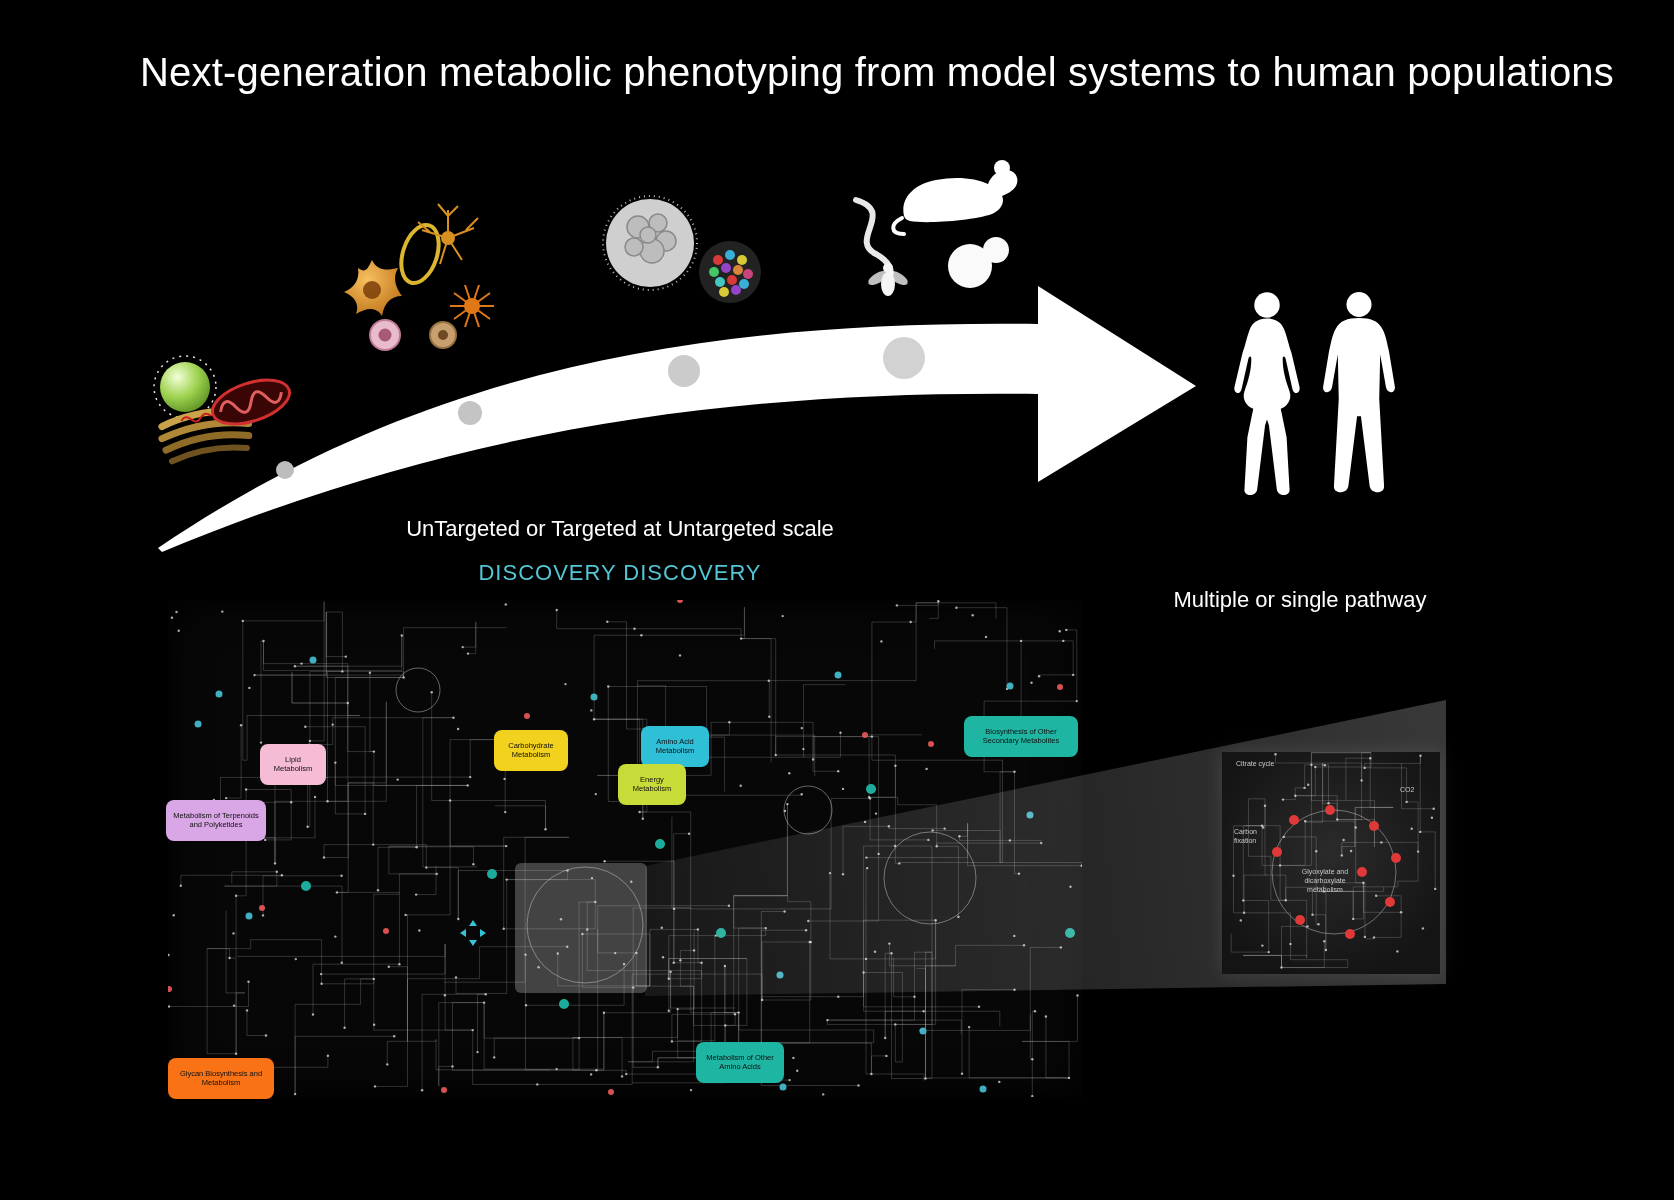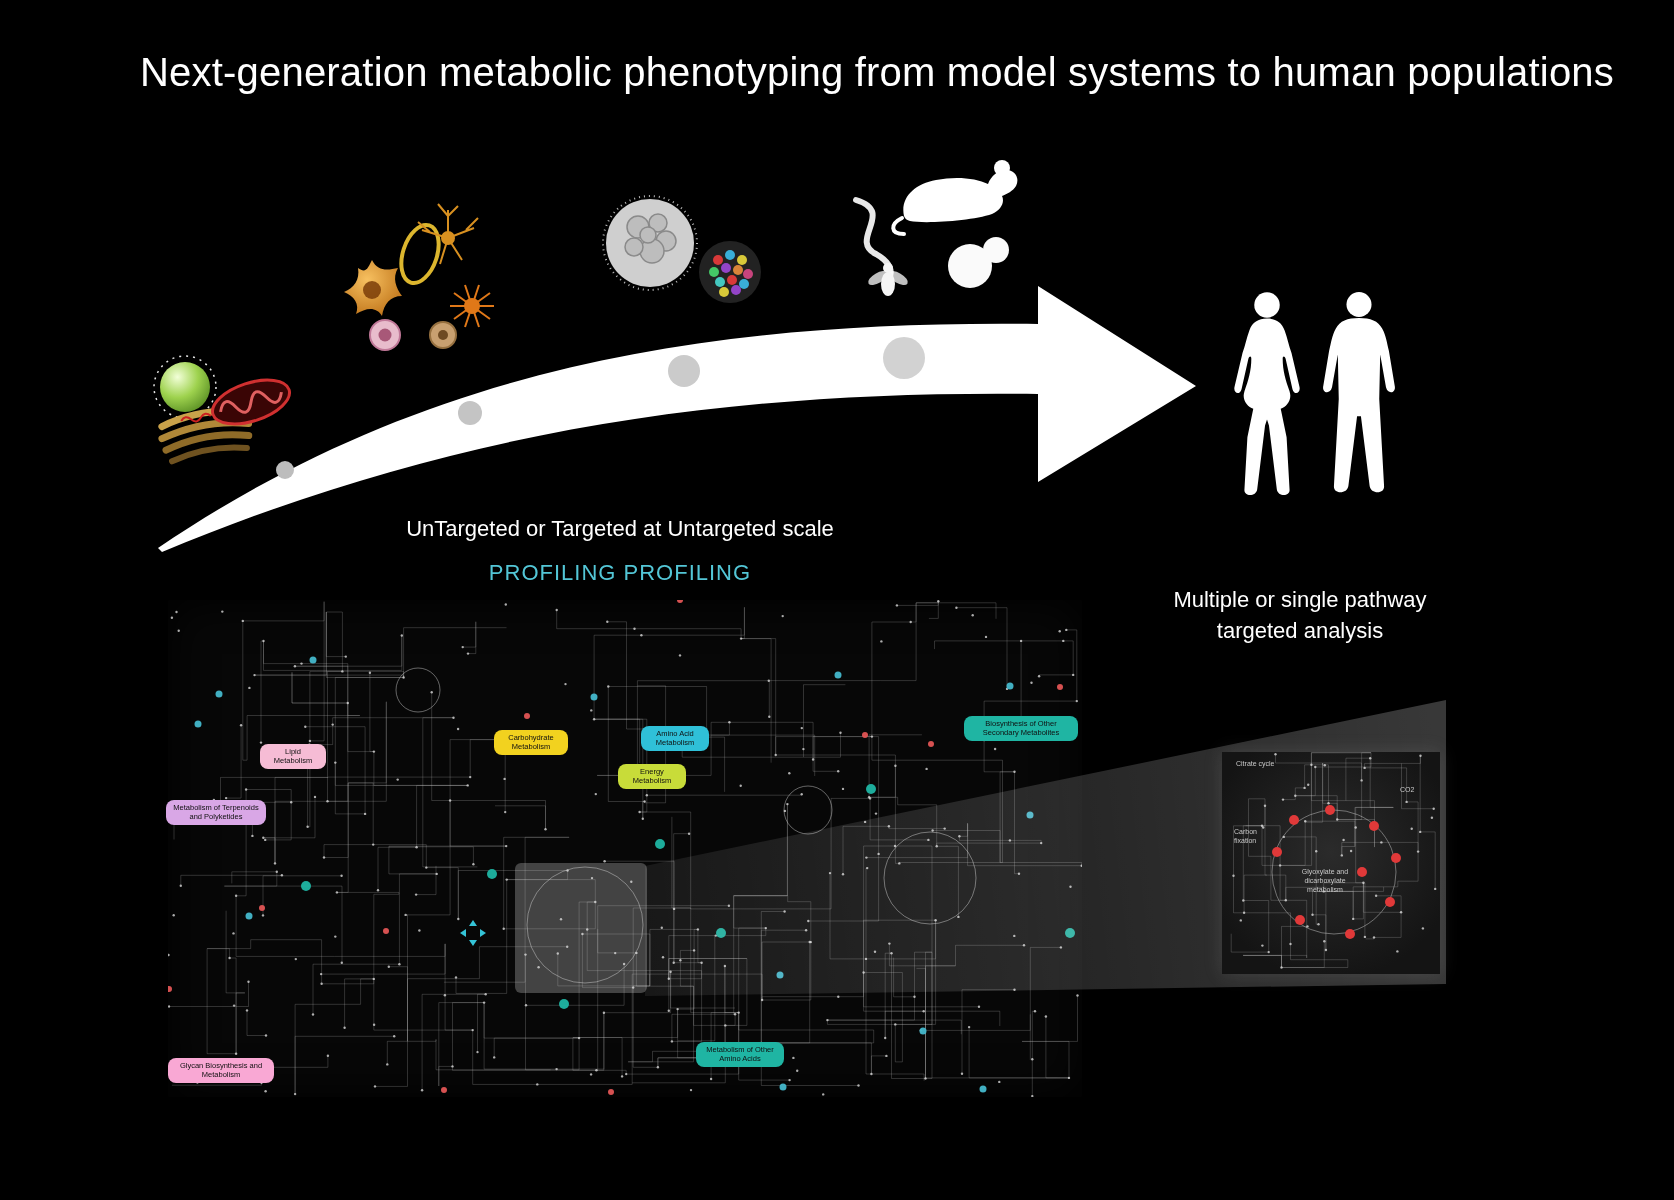--- a/index.html
+++ b/index.html
@@ -6,21 +6,21 @@
   .canvas{position:relative;width:1674px;height:1200px;background:#000;overflow:hidden;
           font-family:"Liberation Sans",sans-serif;}
   .abs{position:absolute;}
   .title{position:absolute;top:50px;left:0;width:100%;text-align:center;color:#fff;
          font-size:40px;letter-spacing:0.2px;margin-left:40px;}
   .heading{color:#fff;font-size:22px;text-align:center;line-height:1.4;}
   .sublabel{color:#53c6d6;font-size:22px;text-align:center;letter-spacing:1px;}
   .map{position:absolute;left:168px;top:600px;width:914px;height:497px;background:#070707;
        box-shadow:inset 0 0 45px #000;border-radius:2px;}
   .map svg{position:absolute;left:0;top:0;}
-  .map-label{position:absolute;border-radius:8px;padding:4px 5px;font-size:7.5px;line-height:1.15;
+  .map-label{position:absolute;border-radius:8px;padding:12px 5px;font-size:7.5px;line-height:1.15;
              color:#101010;text-align:center;}
   .highlight{position:absolute;left:347px;top:263px;width:132px;height:130px;
              background:rgba(228,228,228,0.27);border-radius:6px;}
   .beam{position:absolute;left:0;top:0;pointer-events:none;}
   .inset{position:absolute;left:1222px;top:752px;width:218px;height:222px;
          background:radial-gradient(circle at 50% 45%, #2b2b2b, #141414 78%);
          box-shadow:0 0 18px rgba(200,200,200,0.15);}
   .inset svg{position:absolute;left:0;top:0;}
   .inset-label{position:absolute;color:#c9c9c9;font-size:7px;line-height:1.25;}
   .organism{position:absolute;}
@@ -168,25 +168,24 @@
     <circle cx="50" cy="15" r="13" fill="#ffffff"></circle>
     <path fill="#ffffff" d="M50,29 C41,29 35,33 32,41 C29,49 28,56 25,64 L17,98 C15,105 22,108 24,101 L31,70 C32,67 34,67 34,70 C34,82 31,92 27,103 C24,112 30,119 36,121 L30,150 L27,203 C26,211 39,211 40,203 L48,138 L50,132 L52,138 L60,203 C61,211 74,211 73,203 L70,150 L64,121 C70,119 76,112 73,103 C69,92 66,82 66,70 C66,67 68,67 69,70 L76,101 C78,108 85,105 83,98 L75,64 C72,56 71,49 68,41 C65,33 59,29 50,29 Z"></path>
   </svg>
 
   <svg class="organism" style="left:1306px;top:288px;" width="106" height="218" viewBox="0 0 110 220">
     <circle cx="55" cy="14" r="13" fill="#ffffff"></circle>
     <path fill="#ffffff" d="M55,28 C43,28 35,31 31,39 C27,46 26,54 24,62 L18,98 C16,106 25,108 27,100 L33,66 L34,112 L29,202 C28,211 43,211 44,202 L53,130 L57,130 L66,202 C67,211 82,211 81,202 L76,112 L77,66 L83,100 C85,108 94,106 92,98 L86,62 C84,54 83,46 79,39 C75,31 67,28 55,28 Z"></path>
   </svg>
 
   <div class="abs heading" style="left:250px;top:514px;width:740px;">UnTargeted or Targeted at Untargeted scale</div>
-  <div class="abs sublabel" style="left:250px;top:560px;width:740px;">PROFILING PROFILING</div>
+  <div class="abs sublabel" style="left:250px;top:560px;width:740px;">DISCOVERY DISCOVERY</div>
 
   <div class="abs heading" style="left:1090px;top:585px;width:420px;">
     <div>Multiple or single pathway</div>
-    <div>targeted analysis</div>
   </div>
 
   <div class="map">
     <svg id="map-net" width="914" height="497" viewBox="0 0 914 497">
         <path d="M159.9 455.8L159.9 467.3L30.6 467.3" fill="none" stroke="#d8d8d8" stroke-width="0.7" stroke-opacity="0.3" stroke-linejoin="round"></path>
         <path d="M440.3 86.5L538.6 86.5L538.6 130.3" fill="none" stroke="#d8d8d8" stroke-width="0.7" stroke-opacity="0.3" stroke-linejoin="round"></path>
         <path d="M670.3 396.7L594.1 396.7L594.1 400" fill="none" stroke="#d8d8d8" stroke-width="0.7" stroke-opacity="0.3" stroke-linejoin="round"></path>
         <path d="M294.7 47.1L307.8 47.1L307.8 21.7" fill="none" stroke="#d8d8d8" stroke-width="0.7" stroke-opacity="0.3" stroke-linejoin="round"></path>
         <path d="M95 315.4L95 275.8L173.6 275.8" fill="none" stroke="#d8d8d8" stroke-width="0.7" stroke-opacity="0.3" stroke-linejoin="round"></path>
         <path d="M607.7 155L607.7 38.6L573.1 38.6" fill="none" stroke="#d8d8d8" stroke-width="0.7" stroke-opacity="0.3" stroke-linejoin="round"></path>
@@ -839,21 +838,21 @@
         <path d="M26 13l-6-4v8z"></path>
     </svg>
 
     <div class="map-label" style="left: -2px; top: 200px; width: 90px; background-color: rgb(217, 167, 230);">Metabolism of Terpenoids and Polyketides</div>
     <div class="map-label" style="left: 92px; top: 144px; width: 56px; background-color: rgb(246, 188, 213);">Lipid Metabolism</div>
     <div class="map-label" style="left: 326px; top: 130px; width: 64px; background-color: rgb(242, 210, 31);">Carbohydrate Metabolism</div>
     <div class="map-label" style="left: 473px; top: 126px; width: 58px; background-color: rgb(47, 192, 216);">Amino Acid Metabolism</div>
     <div class="map-label" style="left: 450px; top: 164px; width: 58px; background-color: rgb(200, 220, 57);">Energy Metabolism</div>
     <div class="map-label" style="left: 796px; top: 116px; width: 104px; background-color: rgb(31, 181, 163);">Biosynthesis of Other Secondary Metabolites</div>
     <div class="map-label" style="left: 528px; top: 442px; width: 78px; background-color: rgb(31, 181, 163);">Metabolism of Other Amino Acids</div>
-    <div class="map-label" style="left: 0px; top: 458px; width: 96px; background-color: #f9a8d4;">Glycan Biosynthesis and Metabolism</div>
+    <div class="map-label" style="left: 0px; top: 458px; width: 96px; background-color: #f97316;">Glycan Biosynthesis and Metabolism</div>
 
     <div class="highlight"></div>
   </div>
 
   <svg class="beam" width="1674" height="1200">
     <defs>
       <linearGradient id="beamg" gradientUnits="userSpaceOnUse" x1="645" y1="930" x2="1446" y2="840">
         <stop offset="0" stop-color="#ffffff" stop-opacity="0.07"></stop>
         <stop offset="1" stop-color="#ffffff" stop-opacity="0.22"></stop>
       </linearGradient>

